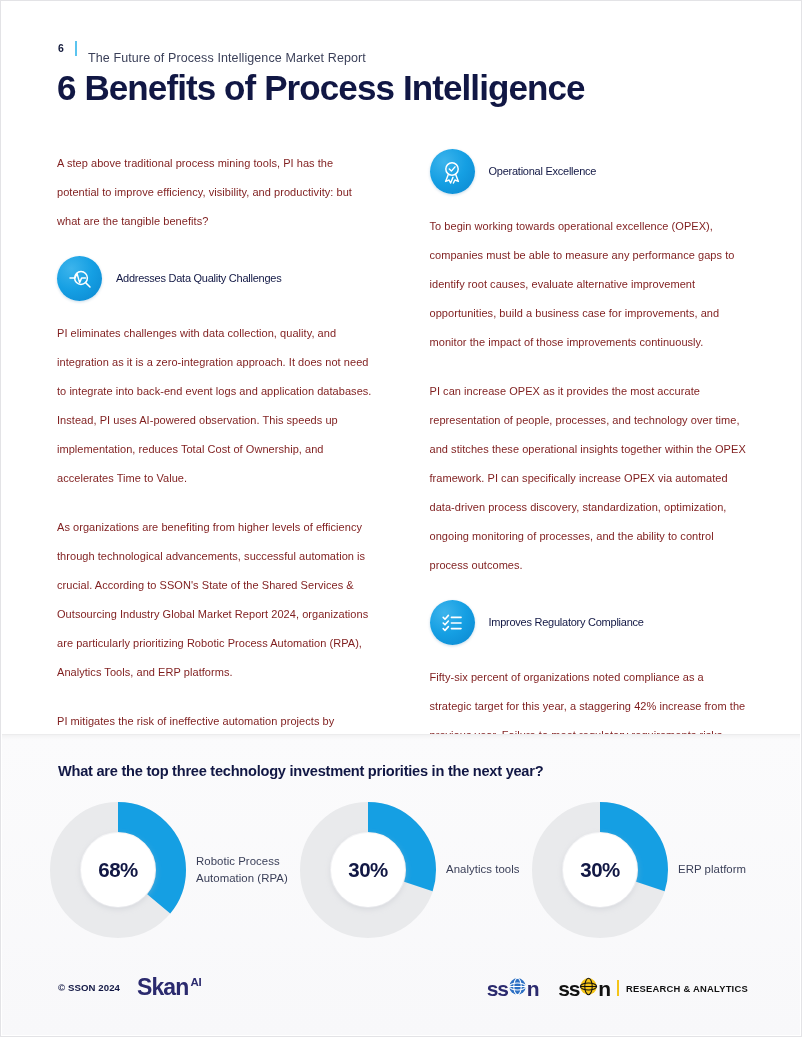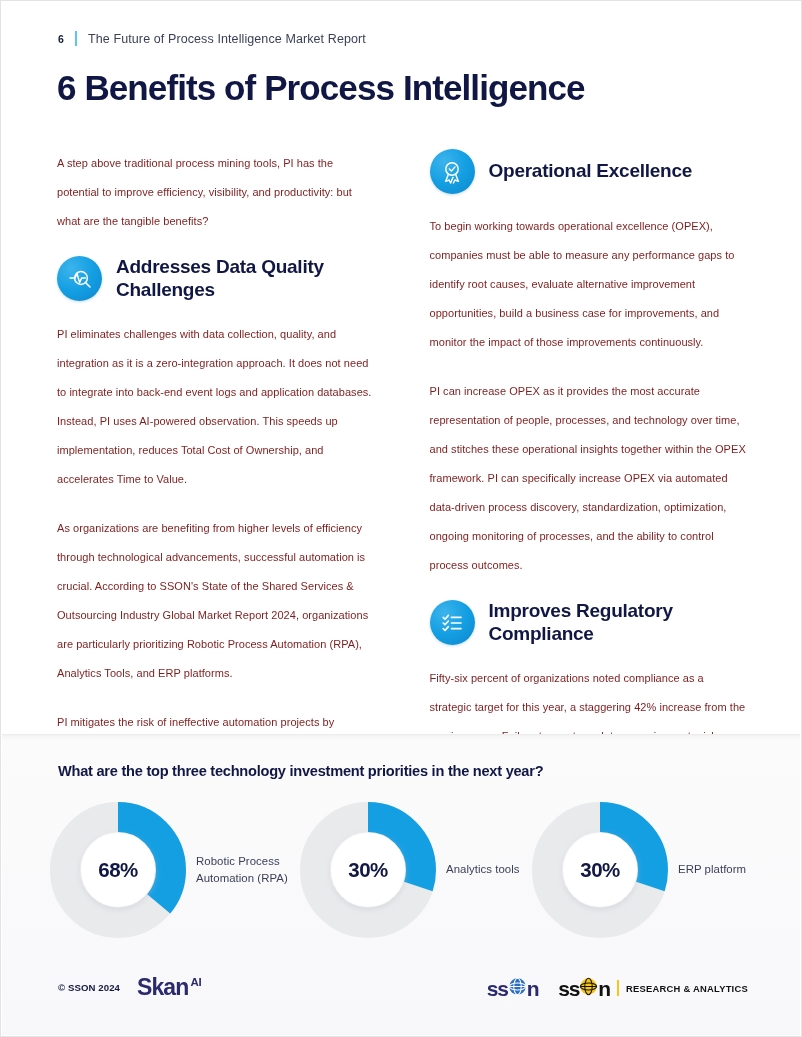--- a/index.html
+++ b/index.html
@@ -37,20 +37,21 @@
   }
   .header-rule {
     width: 2px;
     height: 15px;
     background: #5bc4ef;
   }
   .header-title {
     font-size: 12.5px;
     color: #3a3f58;
     letter-spacing: 0.1px;
+    margin-top: 20px;
   }
 
   
   .page-title {
     position: absolute;
     left: 56px;
     top: 68px;
     font-size: 35px;
     font-weight: bold;
     color: #111744;
@@ -95,22 +96,22 @@
     border-radius: 50%;
     background: radial-gradient(circle at 32% 28%, #3cb4ec 0%, #159fe3 48%, #0b86cf 100%);
     display: flex;
     align-items: center;
     justify-content: center;
     box-shadow: 0 1px 3px rgba(12,90,150,0.22);
   }
   .sec-icon svg { display: block; }
 
   .sec-title {
-    font-size: 19px;
-    font-weight: bold;
+    font-size: 11px;
+    font-weight: normal;
     color: #111744;
     letter-spacing: -0.25px;
     line-height: 1.2;
   }
 
   
   .lower-panel {
     position: absolute;
     left: 1px;
     right: 1px;

